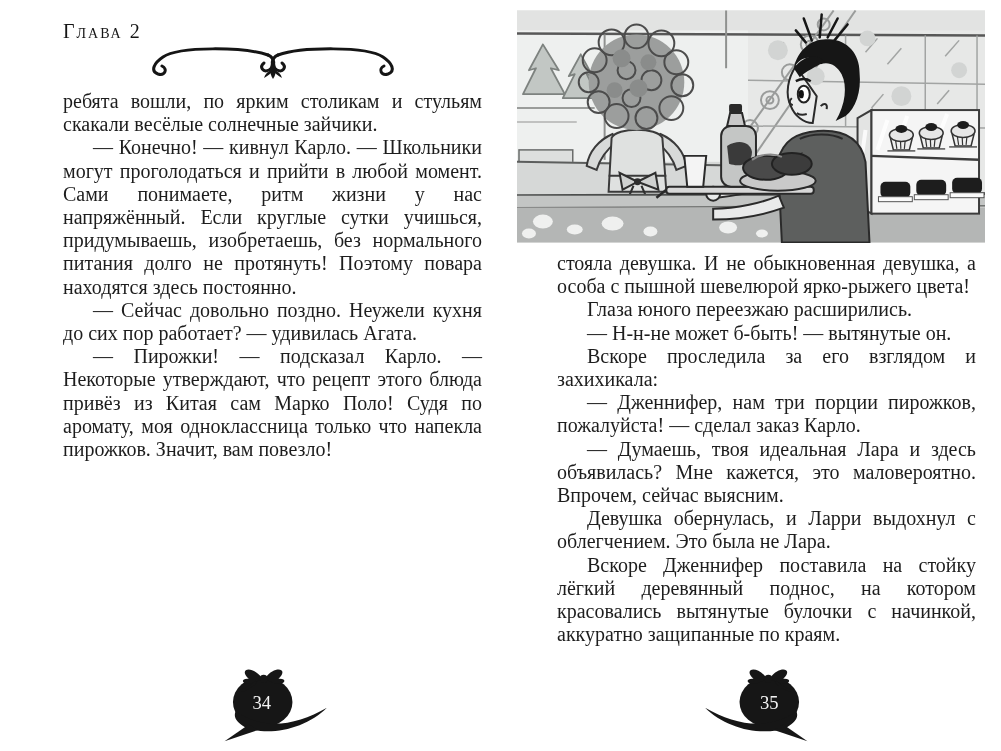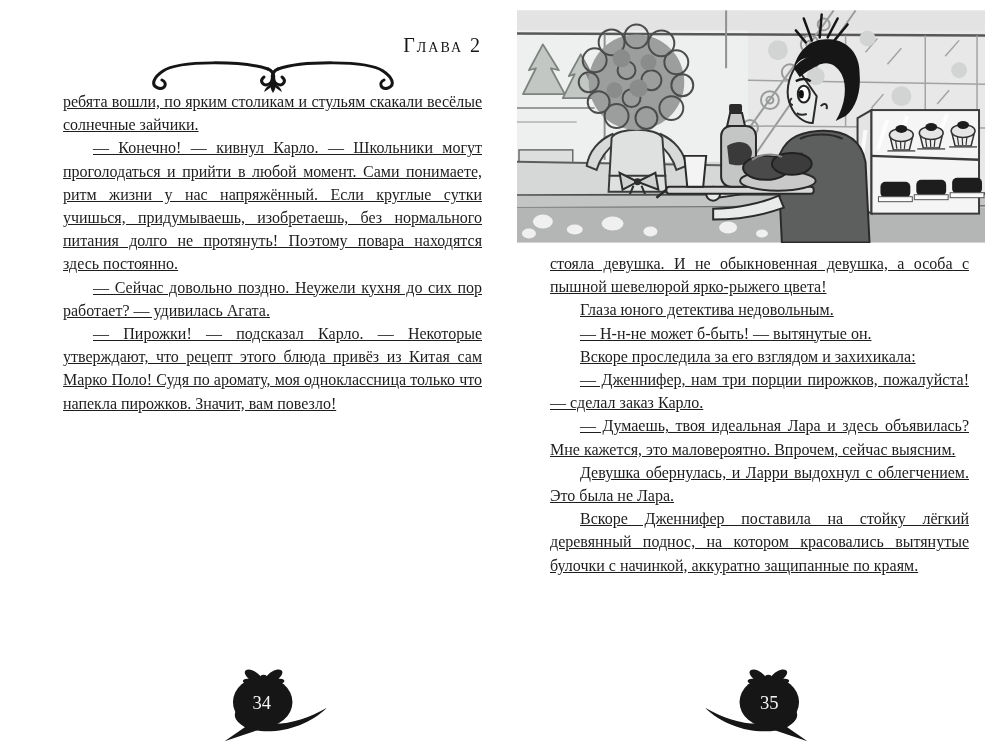--- a/index.html
+++ b/index.html
@@ -6,33 +6,32 @@
   html,body { background:#ffffff; }
   body {
     width:1001px; height:751px; position:relative; overflow:hidden;
     font-family:"Liberation Serif", serif; color:#1d1d1d;
   }
   .spread { position:absolute; inset:0; display:flex; }
   .page { position:relative; width:500px; height:751px; background:#fff; }
 
   .col { position:absolute; width:419px; }
   .page-left  .col { left:63px; }
-  .page-right .col { left:50px; }
-
-  .chapter-head { top:34px; text-align:right; }
+  .page-right .col { left:57px; }
+
+  .chapter-head { top:20px; text-align:left; }
   .chapter-title {
     font-size:20px; font-weight:400; font-variant:small-caps;
     letter-spacing:2px; color:#151515;
   }
   .flourish { display:block; margin:3px auto 0; }
 
   .body-text {
-    font-size:16px; line-height:23.2px; text-align:justify;
+    font-size:20px; line-height:23.2px; text-align:justify;
     color:#1d1d1d;
-    text-decoration:underline;
   }
   .page-left  .body-text { top:90px; }
   .page-right .body-text { top:252px; }
   .body-text p { margin:0; text-indent:30px; }
   .body-text p.no-indent { text-indent:0; }
 
   .illustration { position:absolute; top:10px; left:17px; }
 
   .hat { position:absolute; top:663px; width:118px; height:80px; }
   .page-left  .hat { left:213px; }
@@ -254,21 +253,21 @@
         <path d="M211,136 C223,129 234,132 236,142 C236,154 224,158 213,154 Z" fill="#3a3a3a"></path>
         <ellipse cx="262" cy="171" rx="38" ry="10" fill="#c9c9c9" stroke="#2a2a2a" stroke-width="2"></ellipse>
         <ellipse cx="250" cy="158" rx="23" ry="12" fill="#4a4a4a" stroke="#222" stroke-width="2"></ellipse>
         <ellipse cx="276" cy="154" rx="20" ry="11" fill="#3c3c3c" stroke="#222" stroke-width="2"></ellipse>
         <path d="M236,150 C244,144 258,143 266,147" stroke="#8a8a8a" stroke-width="2" fill="none"></path>
       </g>
     </svg>
 
     <div class="col body-text">
       <p class="no-indent">стояла девушка. И не обыкновенная девушка, а особа с пышной шевелюрой ярко-рыжего цвета!</p>
-      <p>Глаза юного детектива недовольным.</p>
+      <p>Глаза юного переезжаю расширились.</p>
       <p>— Н-н-не может б-быть! — вытянутые он.</p>
       <p>Вскоре проследила за его взглядом и захихикала:</p>
       <p>— Дженнифер, нам три порции пирожков, пожалуйста! — сделал заказ Карло.</p>
       <p>— Думаешь, твоя идеальная Лара и здесь объявилась? Мне кажется, это маловероятно. Впрочем, сейчас выясним.</p>
       <p>Девушка обернулась, и Ларри выдохнул с облегчением. Это была не Лара.</p>
       <p>Вскоре Дженнифер поставила на стойку лёгкий деревянный поднос, на котором красовались вытянутые булочки с начинкой, аккуратно защипанные по краям.</p>
     </div>
 
     <svg class="hat" viewBox="0 0 126 86">
       <g fill="#161616" transform="translate(126,0) scale(-1,1)">

